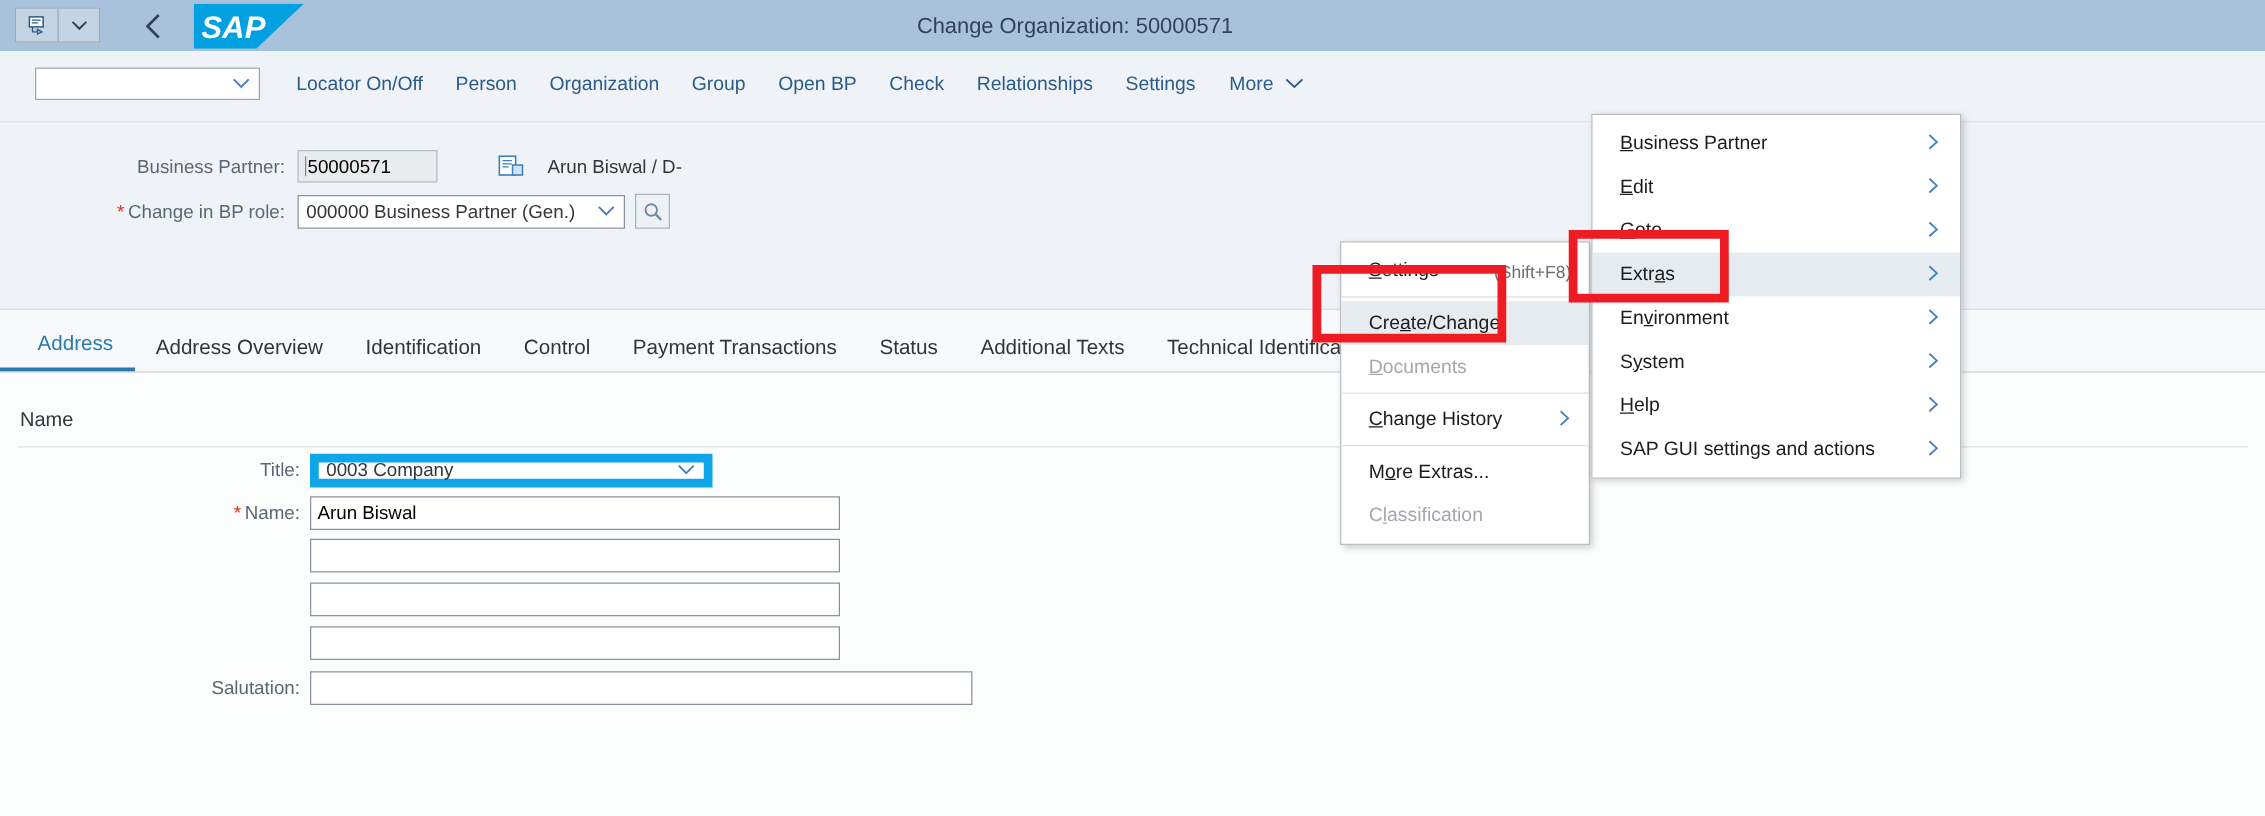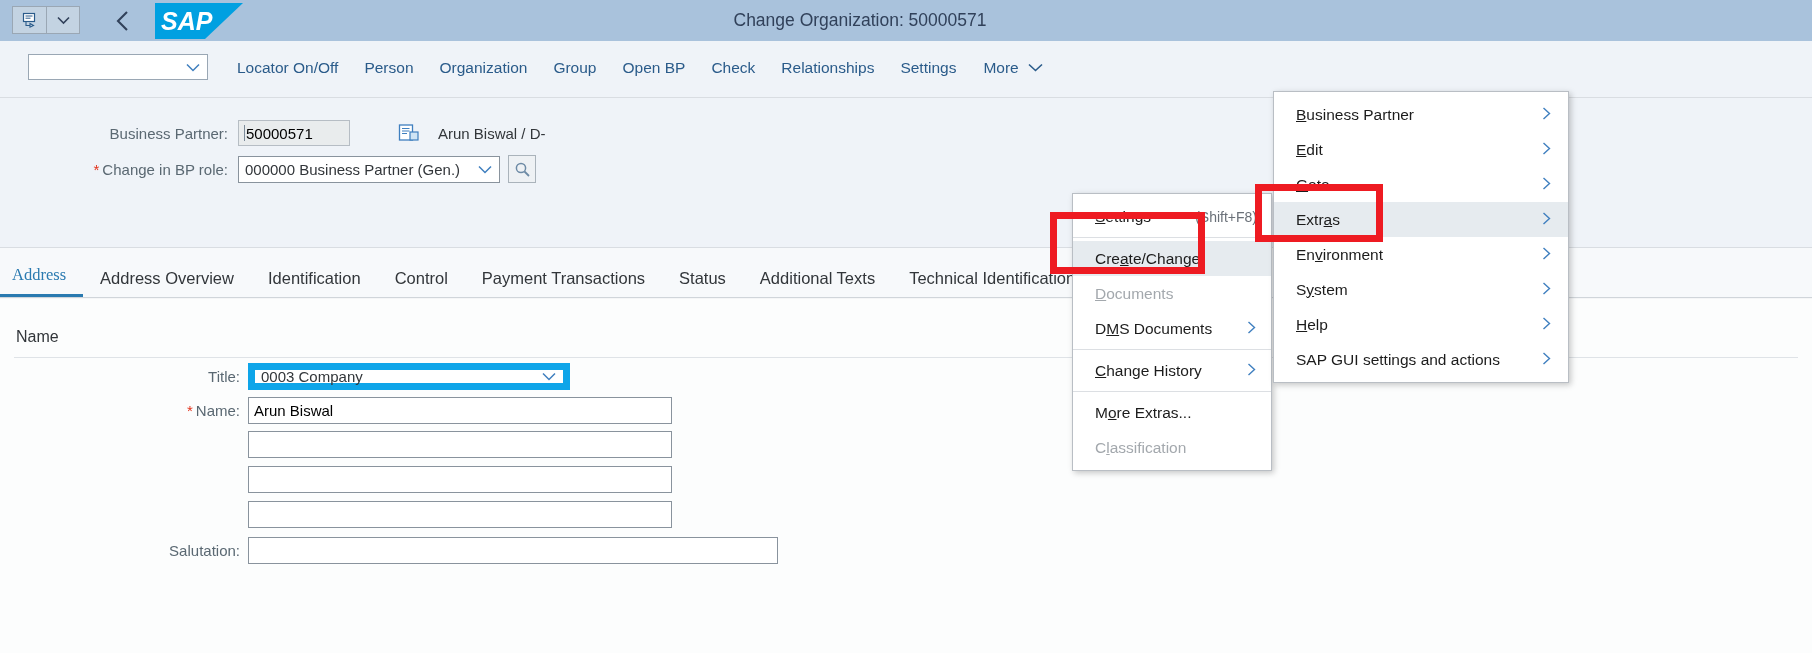--- a/index.html
+++ b/index.html
@@ -165,21 +165,21 @@
     background: #f7f9fb;
     border-bottom: 1px solid #d0d5da;
     display: flex; align-items: flex-end;
   }
   .tab {
     font-size: 16.5px; color: #32363a;
     padding: 0 17px 9px 17px;
     white-space: nowrap;
     cursor: pointer;
   }
-  .tab:first-child { padding-left: 12px; font-family: Liberation Serif, serif; }
+  .tab:first-child { padding-left: 30px; }
   .tab.active {
     color: #2a7ab0;
     border-bottom: 3px solid #2a7ab0;
   }
 
   
   .content {
     position: absolute; left: 0; top: 299px;
     width: 1812px; height: 354px;
     background: #fcfdfd;
@@ -439,28 +439,20 @@
       <span><u>S</u>ettings</span>
       <span class="shortcut">(Shift+F8)</span>
     </div>
     <div class="msep"></div>
     <div class="mi sel">
       <span>Cre<u>a</u>te/Change</span>
     </div>
     <div class="mi disabled">
       <span><u>D</u>ocuments</span>
     </div>
-    <div class="mi">
-      <span>D<u>M</u>S Documents</span>
-      <span class="arrow">
-        <svg width="11" height="15" viewBox="0 0 11 15">
-          <polyline points="2.5,2 8.5,7.5 2.5,13" fill="none" stroke="#3f7fbf" stroke-width="1.4"></polyline>
-        </svg>
-      </span>
-    </div>
     <div class="msep"></div>
     <div class="mi">
       <span><u>C</u>hange History</span>
       <span class="arrow">
         <svg width="11" height="15" viewBox="0 0 11 15">
           <polyline points="2.5,2 8.5,7.5 2.5,13" fill="none" stroke="#3f7fbf" stroke-width="1.4"></polyline>
         </svg>
       </span>
     </div>
     <div class="msep"></div>

